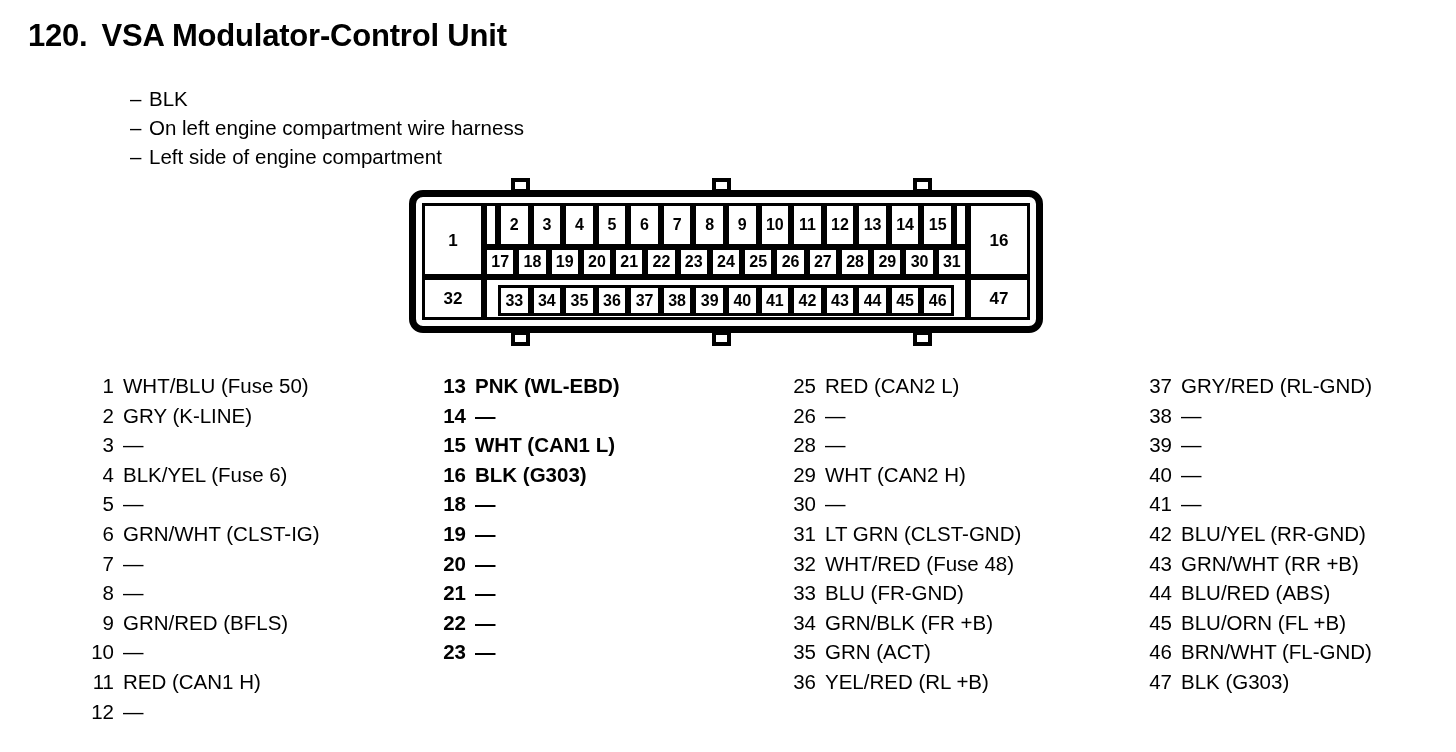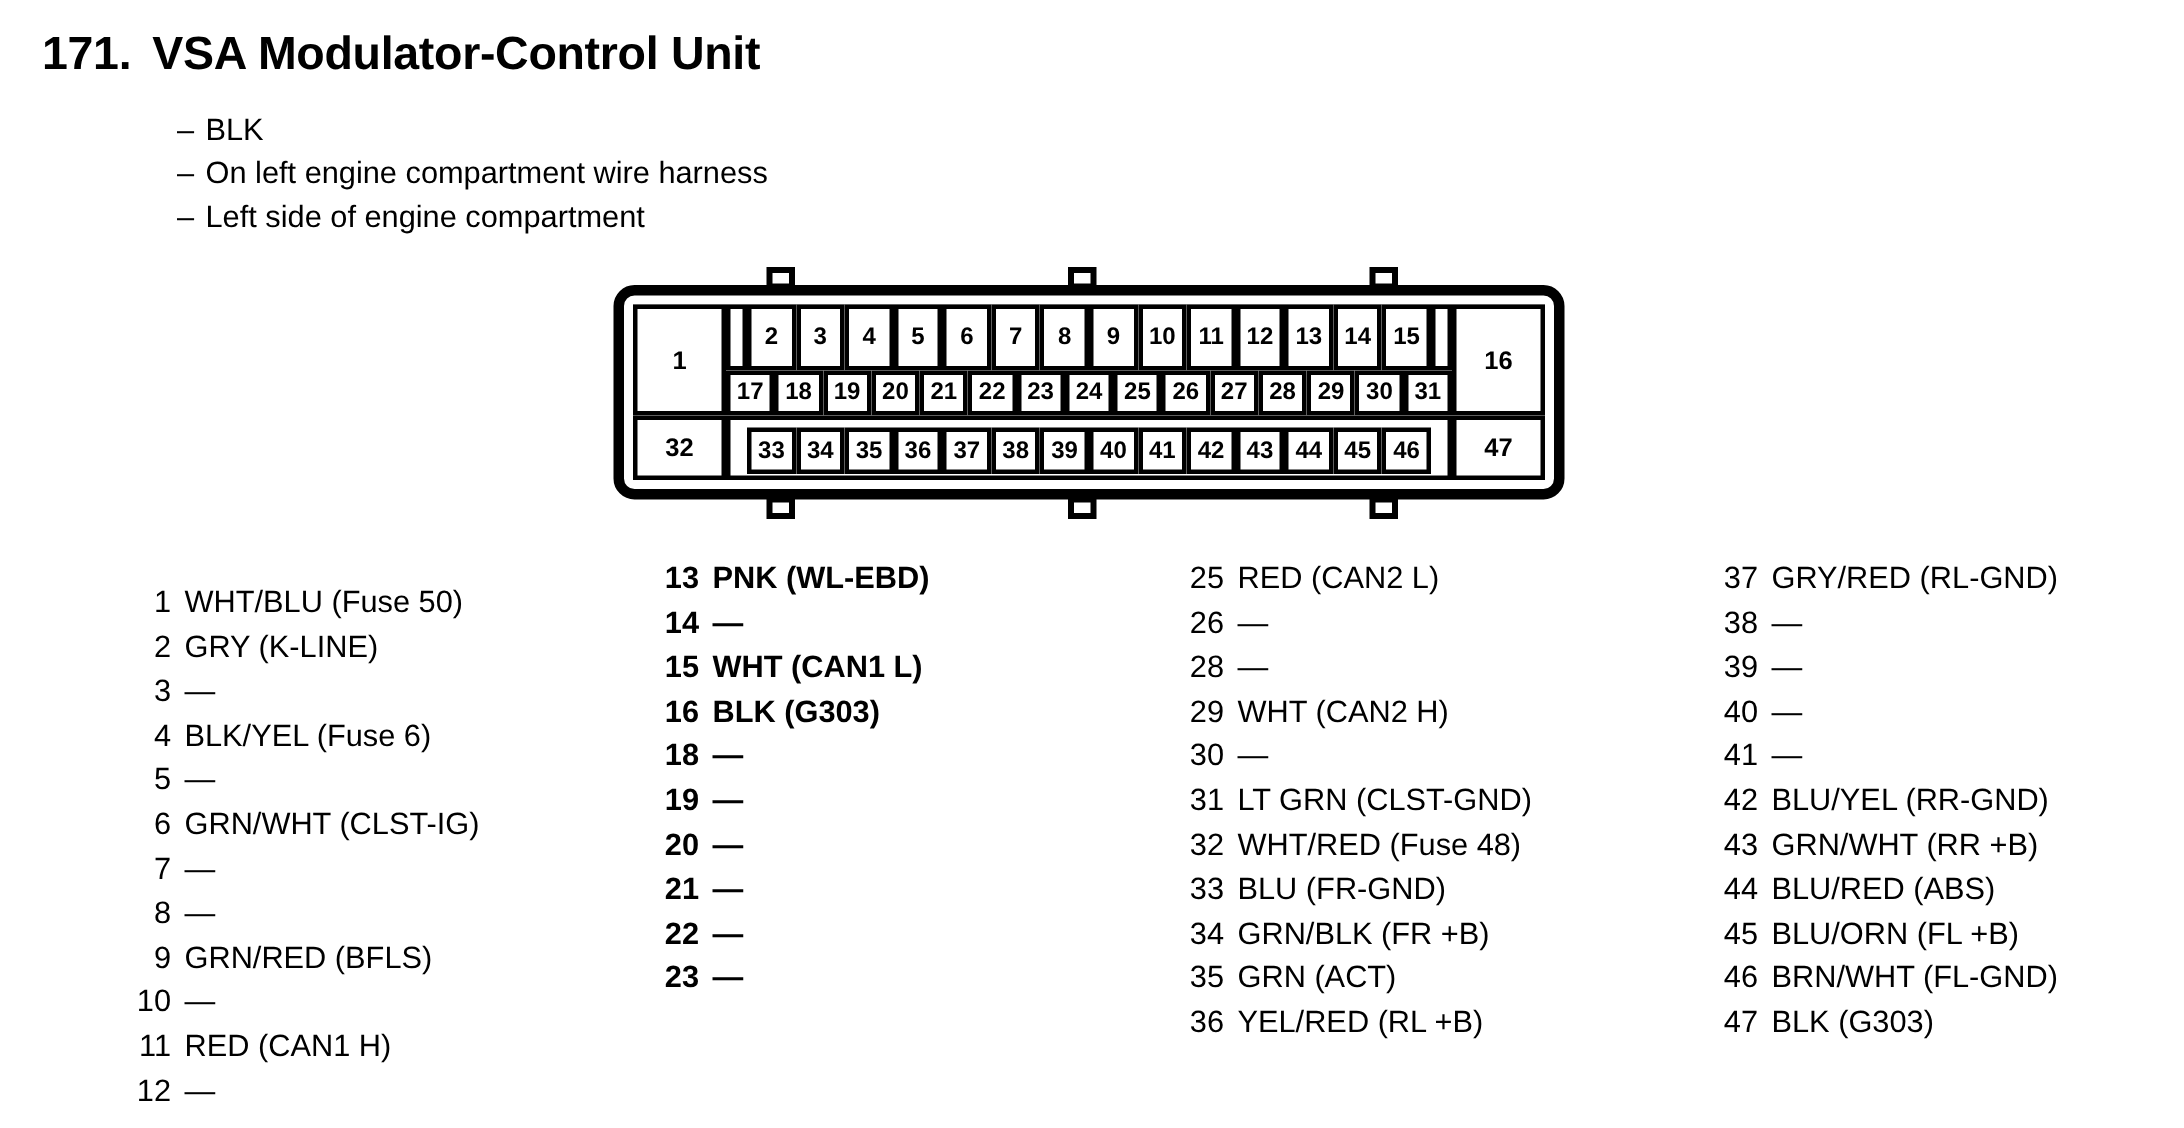--- a/index.html
+++ b/index.html
@@ -29,21 +29,21 @@
     letter-spacing: -0.2px;
     white-space: nowrap;
   }
   #page-title .num { margin-right: 14px; }
 
   #subtitle-list {
     position: absolute;
     left: 118px;
     top: 72px;
     list-style: none;
-    margin: 0;
+    margin: 12px;
     padding: 0;
   }
   #subtitle-list li {
     font-size: 20.5px;
     line-height: 29px;
     white-space: nowrap;
   }
   #subtitle-list li .dash { display: inline-block; width: 19px; }
 
   
@@ -113,21 +113,21 @@
   #pin-list {
     position: absolute;
     left: 0;
     top: 374px;
     width: 1456px;
   }
   .pin-col {
     position: absolute;
     top: 0;
   }
-  .pin-col.c1 { left: 88px; margin-top: 16px; }
+  .pin-col.c1 { left: 88px; }
   .pin-col.c2 { left: 440px; font-weight: bold; }
   .pin-col.c3 { left: 790px; }
   .pin-col.c4 { left: 1146px; }
 
   .pin-row {
     display: block;
     height: 29.6px;
     white-space: nowrap;
     font-size: 20.5px;
   }
@@ -137,21 +137,21 @@
     text-align: right;
     margin-right: 9px;
   }
   .pin-desc { display: inline; }
 </style>
 </head>
 <body>
 
 <div id="header">
   <div id="page-title">
-    <span class="num">171.</span><span>VSA Modulator-Control Unit</span>
+    <span class="num">120.</span><span>VSA Modulator-Control Unit</span>
   </div>
   <ul id="subtitle-list">
       <li><span class="dash">–</span><span>BLK</span></li>
       <li><span class="dash">–</span><span>On left engine compartment wire harness</span></li>
       <li><span class="dash">–</span><span>Left side of engine compartment</span></li>
     </ul>
 </div>
 
 <div id="connector-wrap">
 

